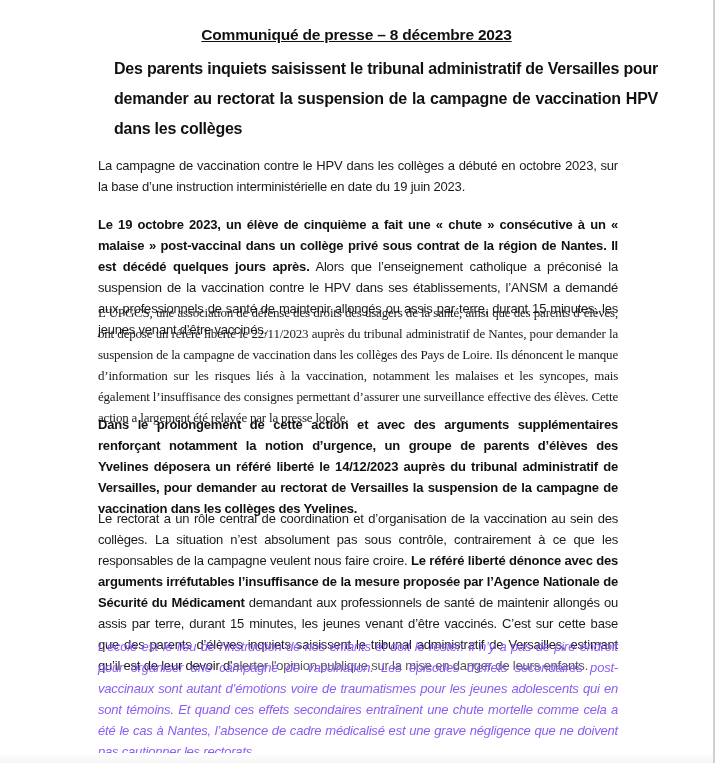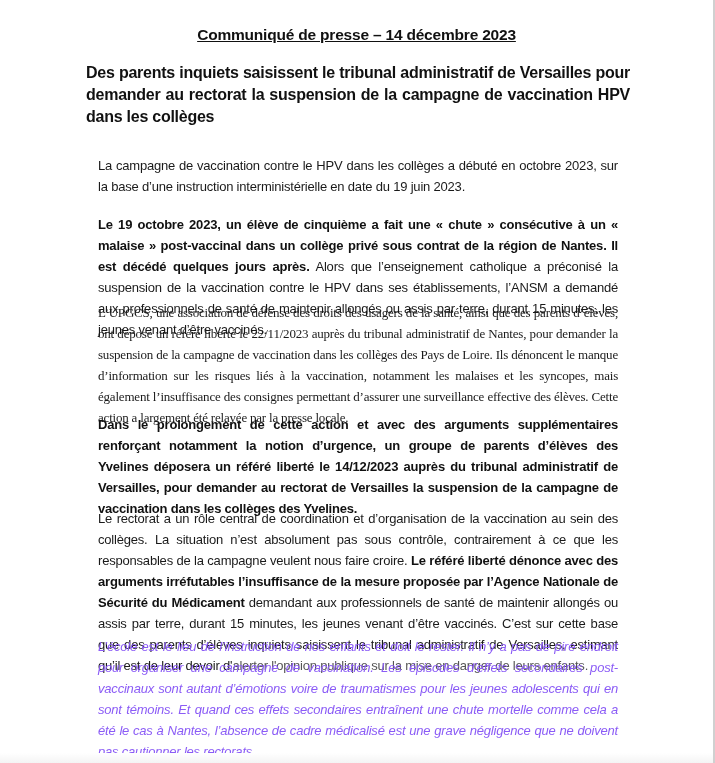--- a/index.html
+++ b/index.html
@@ -18,44 +18,44 @@
     background: linear-gradient(#ffffff, #f4f4f4);
   }
   .doc-title {
     position: absolute; top: 26px; left: 0; width: 713px;
     text-align: center;
     font-size: 15.5px; font-weight: bold; text-decoration: underline;
     letter-spacing: -0.2px;
   }
   .col { position: absolute; left: 86px; width: 544px; }
   .headline {
-    top: 62px;
-    font-size: 16px; font-weight: bold; line-height: 22px;
-    text-align: justify; letter-spacing: -0.25px;
+    top: 54px;
+    font-size: 16px; font-weight: bold; line-height: 30px;
+    text-align: justify; letter-spacing: -0.25px; margin-left: 28px;
   }
   p.body {
     margin: 12px; font-size: 13px; line-height: 21px;
     text-align: justify; letter-spacing: -0.2px; color: #1a1a1a;
   }
   p.body b { font-weight: bold; color: #111; }
   .p1 { top: 143px; }
   .p2 { top: 202px; }
   .p3 { top: 290px; font-family: Liberation Serif, serif; }
   .p4 { top: 402px; }
   .p5 { top: 496px; }
   .p6 { top: 624px; }
   .gray { color: #555555; }
   .p6 p.body { color: #8b5cf6; font-style: italic; }
 </style>
 </head>
 <body>
 
 <div class="page">
 
-  <div class="doc-title">Communiqué de presse – 14 décembre 2023</div>
+  <div class="doc-title">Communiqué de presse – 8 décembre 2023</div>
 
   <div class="col headline">Des parents inquiets saisissent le tribunal administratif de Versailles pour demander au rectorat la suspension de la campagne de vaccination HPV dans les collèges</div>
 
   <div class="col p1">
     <p class="body">La campagne de vaccination contre le HPV dans les collèges a débuté en octobre 2023, sur la base d’une instruction interministérielle en date du 19 juin 2023.</p>
   </div>
 
   <div class="col p2">
     <p class="body"><b>Le 19 octobre 2023, un élève de cinquième a fait une « chute » consécutive à un « malaise » post-vaccinal dans un collège privé sous contrat de la région de Nantes. Il est décédé quelques jours après.</b><span> Alors que l’enseignement catholique a préconisé la suspension de la vaccination contre le HPV dans ses établissements, l’ANSM a demandé aux professionnels de santé de maintenir allongés ou assis par terre, durant 15 minutes, les jeunes venant d’être vaccinés.</span></p>
   </div>

